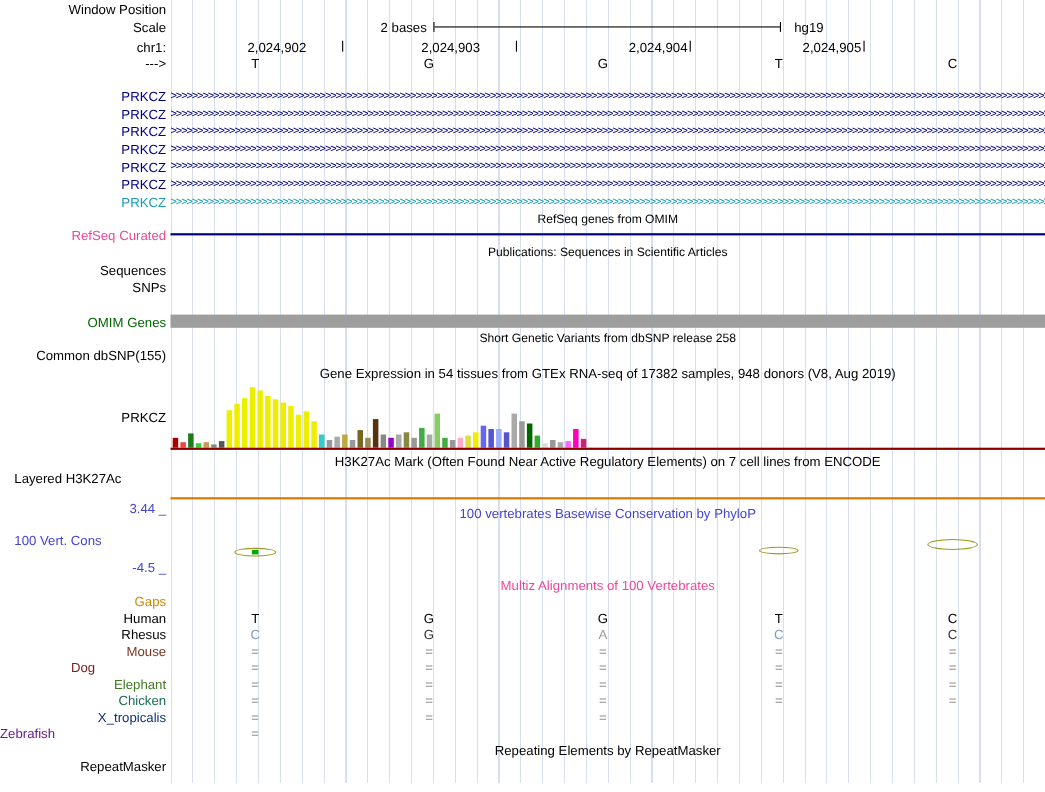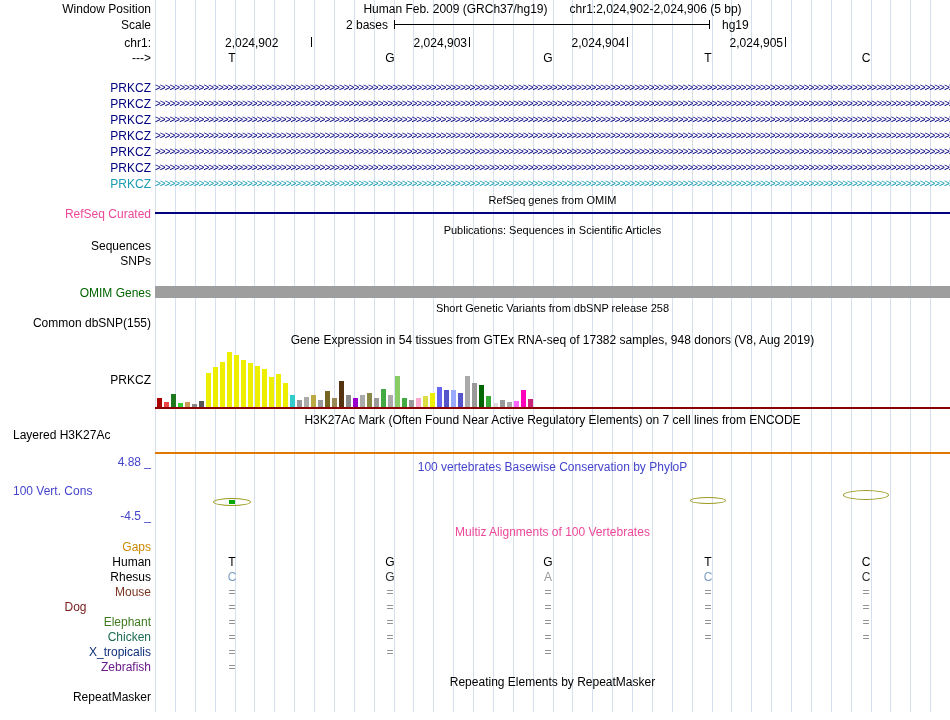--- a/index.html
+++ b/index.html
@@ -26,24 +26,20 @@
   .scalebar-line { position:absolute; left:0; right:0; top:4px; height:1px; background:#000; }
   .track-line { position:absolute; left:155px; width:795px; }
 </style>
 </head>
 <body>
 
 <div id="browser">
   <div class="grid"></div>
 
   <div class="side-label" style="top:2px">Window Position</div>
-  <div class="title-row" style="top:2px">
-    <span>Human Feb. 2009 (GRCh37/hg19)</span>
-    <span>chr1:2,024,902-2,024,906 (5 bp)</span>
-  </div>
 
   <div class="side-label" style="top:18px">Scale</div>
   <div class="abs" style="left:295px;top:18px;width:93px;text-align:right">2 bases</div>
   <div class="abs scalebar" style="left:394px;top:20px;width:316px;height:9px">
     <div class="scalebar-line"></div>
   </div>
   <div class="abs" style="left:722px;top:18px">hg19</div>
 
   <div class="side-label" style="top:36px">chr1:</div>
   <div class="abs" style="left:155px;top:36px;width:795px;height:13px" id="ruler"></div>
@@ -122,32 +118,32 @@
       <div style="width: 5px; height: 6px; background: rgb(255, 102, 255); flex: 0 0 auto;"></div>
       <div style="width: 5px; height: 17px; background: rgb(255, 0, 187); flex: 0 0 auto;"></div>
       <div style="width: 5px; height: 8px; background: rgb(204, 34, 119); flex: 0 0 auto;"></div>
     </div>
   <div class="track-line" style="top:407px;height:2px;background:#8a0000"></div>
 
   <div class="center-title" style="top:413px">H3K27Ac Mark (Often Found Near Active Regulatory Elements) on 7 cell lines from ENCODE</div>
   <div class="side-label-left" style="top:428px">Layered H3K27Ac</div>
   <div class="track-line" style="top:452px;height:2px;background:#e07800"></div>
 
-  <div class="side-label blue" style="top:455px">4.88 _</div>
+  <div class="side-label blue" style="top:455px">3.44 _</div>
   <div class="center-title blue" style="top:460px">100 vertebrates Basewise Conservation by PhyloP</div>
   <div class="side-label-left blue" style="top:484px">100 Vert. Cons</div>
   <div class="side-label blue" style="top:509px">-4.5 _</div>
 
   <div class="center-title navy" style="top:525px">Multiz Alignments of 100 Vertebrates</div>
 
   <div class="center-title" style="top:675px">Repeating Elements by RepeatMasker</div>
   <div class="side-label" style="top:690px">RepeatMasker</div>
 <div style="position: absolute; left: 225px; top: 36px; width: 84px; text-align: left; font-size: 12px;">2,024,902</div>
     <div style="position: absolute; left: 311px; top: 37px; width: 1px; height: 10px; background: rgb(0, 0, 0);"></div>
-    <div style="position: absolute; left: 383px; top: 36px; width: 84px; text-align: right; font-size: 12px;">2,024,903</div>
+    <div style="position: absolute; left: 383px; top: 36px; width: 84px; text-align: left; font-size: 12px;">2,024,903</div>
     <div style="position: absolute; left: 469px; top: 37px; width: 1px; height: 10px; background: rgb(0, 0, 0);"></div>
     <div style="position: absolute; left: 541px; top: 36px; width: 84px; text-align: right; font-size: 12px;">2,024,904</div>
     <div style="position: absolute; left: 627px; top: 37px; width: 1px; height: 10px; background: rgb(0, 0, 0);"></div>
     <div style="position: absolute; left: 699px; top: 36px; width: 84px; text-align: right; font-size: 12px;">2,024,905</div>
     <div style="position: absolute; left: 785px; top: 37px; width: 1px; height: 10px; background: rgb(0, 0, 0);"></div>
     <div style="position: absolute; left: 224px; top: 51px; width: 16px; text-align: center; font-size: 12px;">T</div>
     <div style="position: absolute; left: 382px; top: 51px; width: 16px; text-align: center; font-size: 12px;">G</div>
     <div style="position: absolute; left: 540px; top: 51px; width: 16px; text-align: center; font-size: 12px;">G</div>
     <div style="position: absolute; left: 700px; top: 51px; width: 16px; text-align: center; font-size: 12px;">T</div>
     <div style="position: absolute; left: 858px; top: 51px; width: 16px; text-align: center; font-size: 12px;">C</div>
@@ -203,15 +199,15 @@
     <div style="position: absolute; left: 0px; top: 630px; width: 151px; text-align: right; font-size: 12px; color: rgb(26, 106, 80);">Chicken</div>
     <div style="position: absolute; left: 224px; top: 630px; width: 16px; text-align: center; font-size: 12px; color: rgb(144, 144, 144);">=</div>
     <div style="position: absolute; left: 382px; top: 630px; width: 16px; text-align: center; font-size: 12px; color: rgb(144, 144, 144);">=</div>
     <div style="position: absolute; left: 540px; top: 630px; width: 16px; text-align: center; font-size: 12px; color: rgb(144, 144, 144);">=</div>
     <div style="position: absolute; left: 700px; top: 630px; width: 16px; text-align: center; font-size: 12px; color: rgb(144, 144, 144);">=</div>
     <div style="position: absolute; left: 858px; top: 630px; width: 16px; text-align: center; font-size: 12px; color: rgb(144, 144, 144);">=</div>
     <div style="position: absolute; left: 0px; top: 645px; width: 151px; text-align: right; font-size: 12px; color: rgb(16, 48, 122);">X_tropicalis</div>
     <div style="position: absolute; left: 224px; top: 645px; width: 16px; text-align: center; font-size: 12px; color: rgb(144, 144, 144);">=</div>
     <div style="position: absolute; left: 382px; top: 645px; width: 16px; text-align: center; font-size: 12px; color: rgb(144, 144, 144);">=</div>
     <div style="position: absolute; left: 540px; top: 645px; width: 16px; text-align: center; font-size: 12px; color: rgb(144, 144, 144);">=</div>
-    <div style="position: absolute; left: 0px; top: 660px; width: 151px; text-align: right; font-size: 12px; color: rgb(106, 26, 138);">Zebrafish</div>
+    <div style="position: absolute; left: 0px; top: 660px; width: 151px; text-align: left; font-size: 12px; color: rgb(106, 26, 138);">Zebrafish</div>
     <div style="position: absolute; left: 224px; top: 660px; width: 16px; text-align: center; font-size: 12px; color: rgb(144, 144, 144);">=</div>
   </div>
 
 </body></html>

